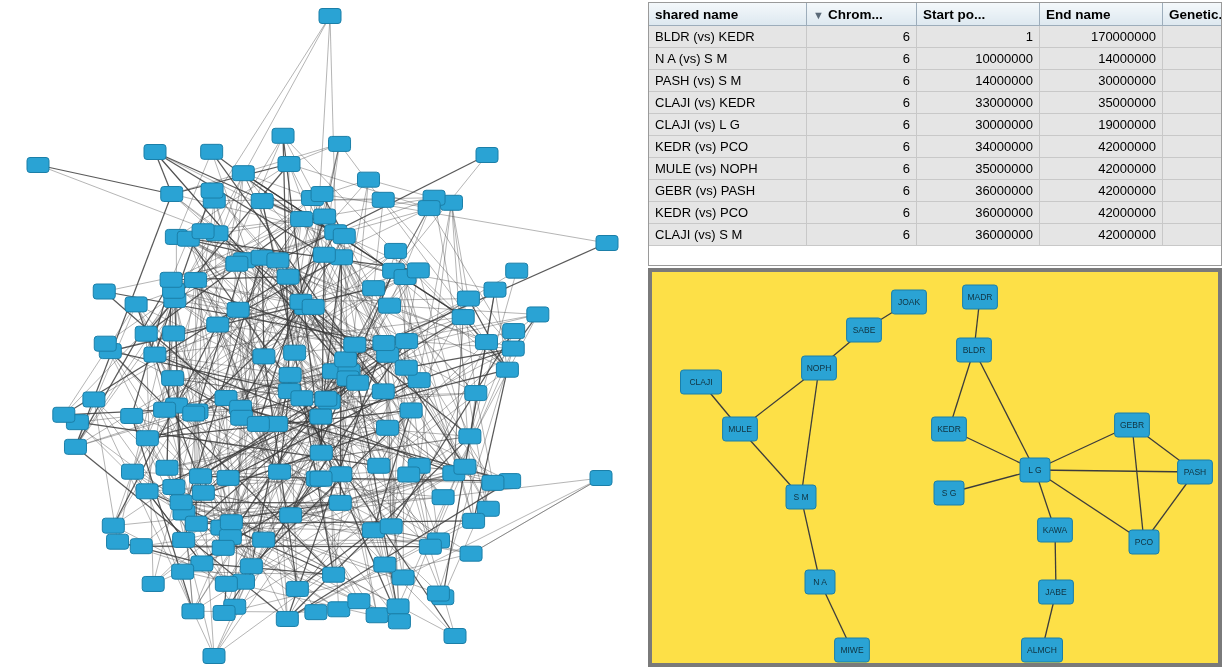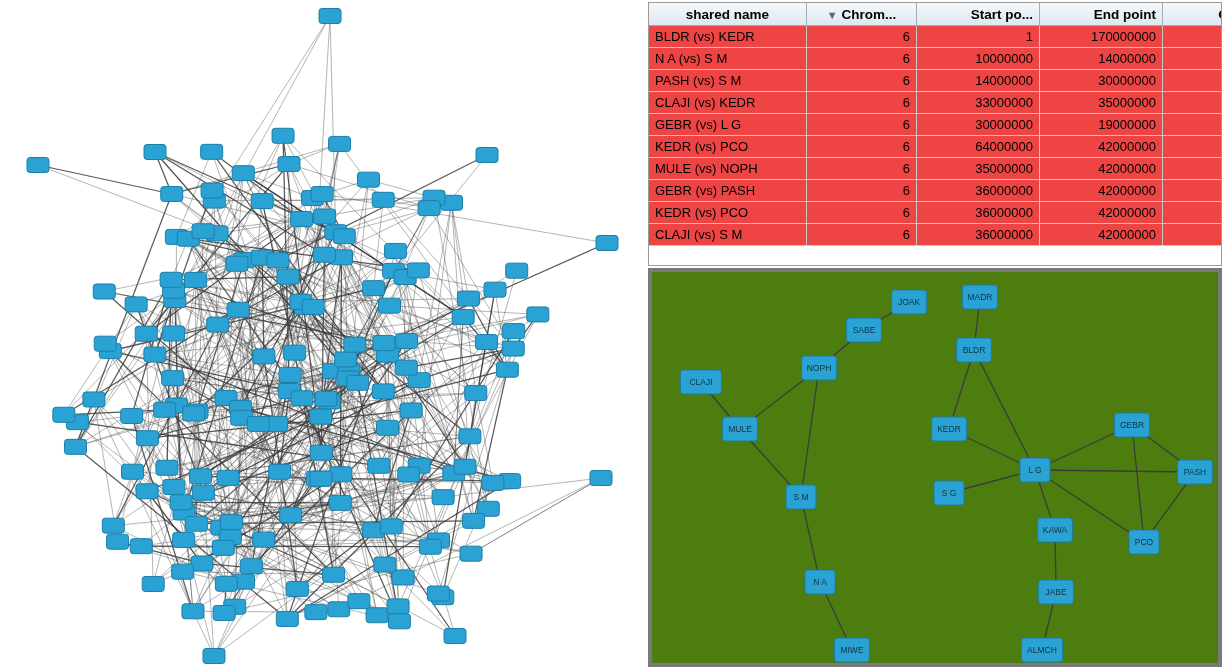--- a/index.html
+++ b/index.html
@@ -60,50 +60,50 @@
     background: linear-gradient(to bottom, #f4f8fb 0%, #dde8f0 100%);
     border-right: 1px solid #9dadbb;
     border-bottom: 1px solid #9dadbb;
     height: 22px;
     font-weight: bold;
     font-size: 13.5px;
     padding: 0 6px;
     white-space: nowrap;
     overflow: hidden;
   }
-  table.nettable thead th.col-name { text-align: center; margin-top: 20px; }
-  table.nettable thead th.col-chrom { text-align: center; }
-  table.nettable thead th.col-num { text-align: right; }
+  table.nettable thead th.col-name { text-align: left; margin-top: 20px; }
+  table.nettable thead th.col-chrom { text-align: left; }
+  table.nettable thead th.col-num { text-align: left; }
   table.nettable tbody td {
     border-right: 1px solid #c8c8c8;
     border-bottom: 1px solid #c8c8c8;
     height: 21px;
     padding: 0 6px;
     white-space: nowrap;
     overflow: hidden;
-    background: #ef4444;
+    background: #e5e5e5;
   }
   td.c-name { text-align: left; }
   td.c-num  { text-align: right; }
   .filter-ico {
     display: inline-block;
     margin-right: 4px;
     color: #5b6a78;
     font-size: 11px;
     vertical-align: middle;
   }
 
   
   #sub-network {
     position: absolute;
     left: 0;
     top: 268px;
     width: 574px;
     height: 399px;
-    background: #4d7c0f;
+    background: #fde047;
     border: 4px solid #7a7a7a;
     box-sizing: border-box;
     overflow: hidden;
   }
   #sub-network svg { display: block; }
 
   
   .nd rect {
     fill: #2aa3d4;
     stroke: #1b7fa8;
@@ -1256,21 +1256,21 @@
 
   <div id="right-col">
 
     <div id="table-panel">
       <table class="nettable">
         <thead>
           <tr>
             <th class="col-name" style="width: 145px;">shared name</th>
             <th class="col-chrom" style="width: 97px;"><span class="filter-ico">▼</span><span>Chrom...</span></th>
             <th class="col-num" style="width: 110px;">Start po...</th>
-            <th class="col-num" style="width: 110px;">End point</th>
+            <th class="col-num" style="width: 110px;">End name</th>
             <th class="col-num" style="width: 110px;">Genetic...</th>
           </tr>
         </thead>
         <tbody id="table-body">
             <tr>
               <td class="c-name">BLDR (vs) KEDR</td>
               <td class="c-num">6</td>
               <td class="c-num">1</td>
               <td class="c-num">170000000</td>
               <td class="c-num">192.0</td>
@@ -1290,30 +1290,30 @@
               <td class="c-num">7.5</td>
             </tr>
             <tr>
               <td class="c-name">CLAJI (vs) KEDR</td>
               <td class="c-num">6</td>
               <td class="c-num">33000000</td>
               <td class="c-num">35000000</td>
               <td class="c-num">5.9</td>
             </tr>
             <tr>
-              <td class="c-name">GEBR (vs) L G</td>
+              <td class="c-name">CLAJI (vs) L G</td>
               <td class="c-num">6</td>
               <td class="c-num">30000000</td>
               <td class="c-num">19000000</td>
               <td class="c-num">16.9</td>
             </tr>
             <tr>
               <td class="c-name">KEDR (vs) PCO</td>
               <td class="c-num">6</td>
-              <td class="c-num">64000000</td>
+              <td class="c-num">34000000</td>
               <td class="c-num">42000000</td>
               <td class="c-num">11.4</td>
             </tr>
             <tr>
               <td class="c-name">MULE (vs) NOPH</td>
               <td class="c-num">6</td>
               <td class="c-num">35000000</td>
               <td class="c-num">42000000</td>
               <td class="c-num">10.5</td>
             </tr>

